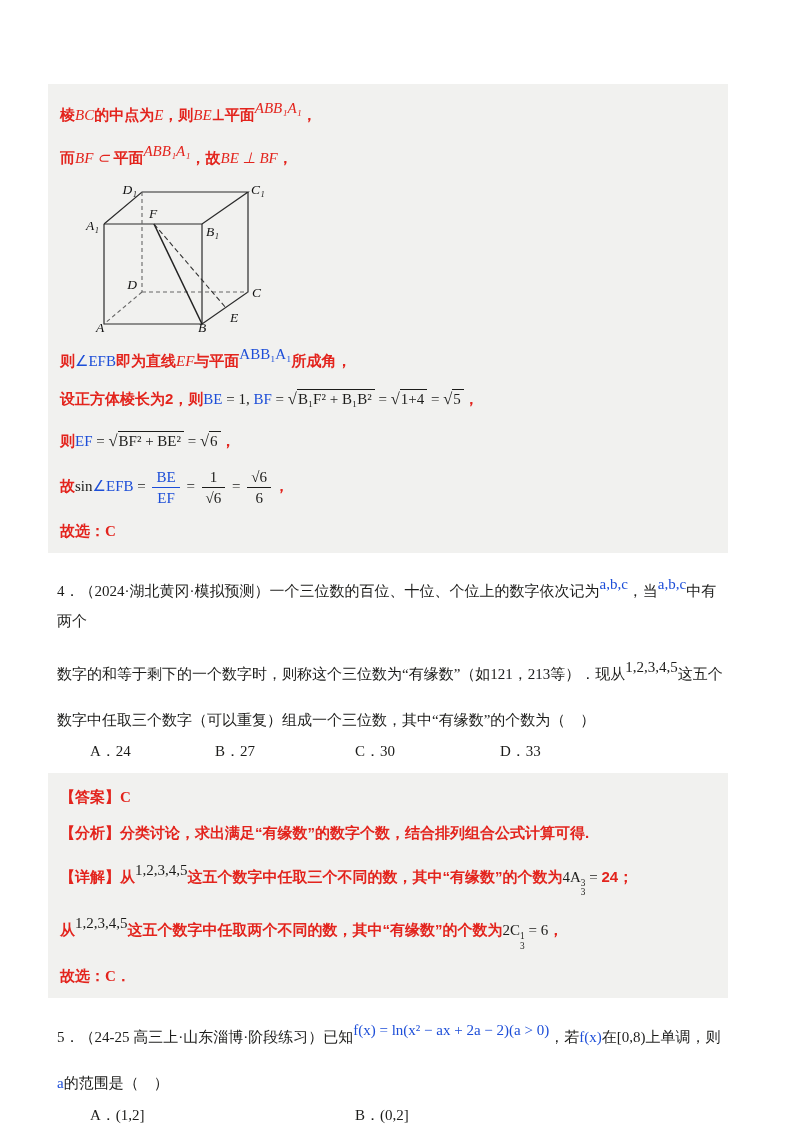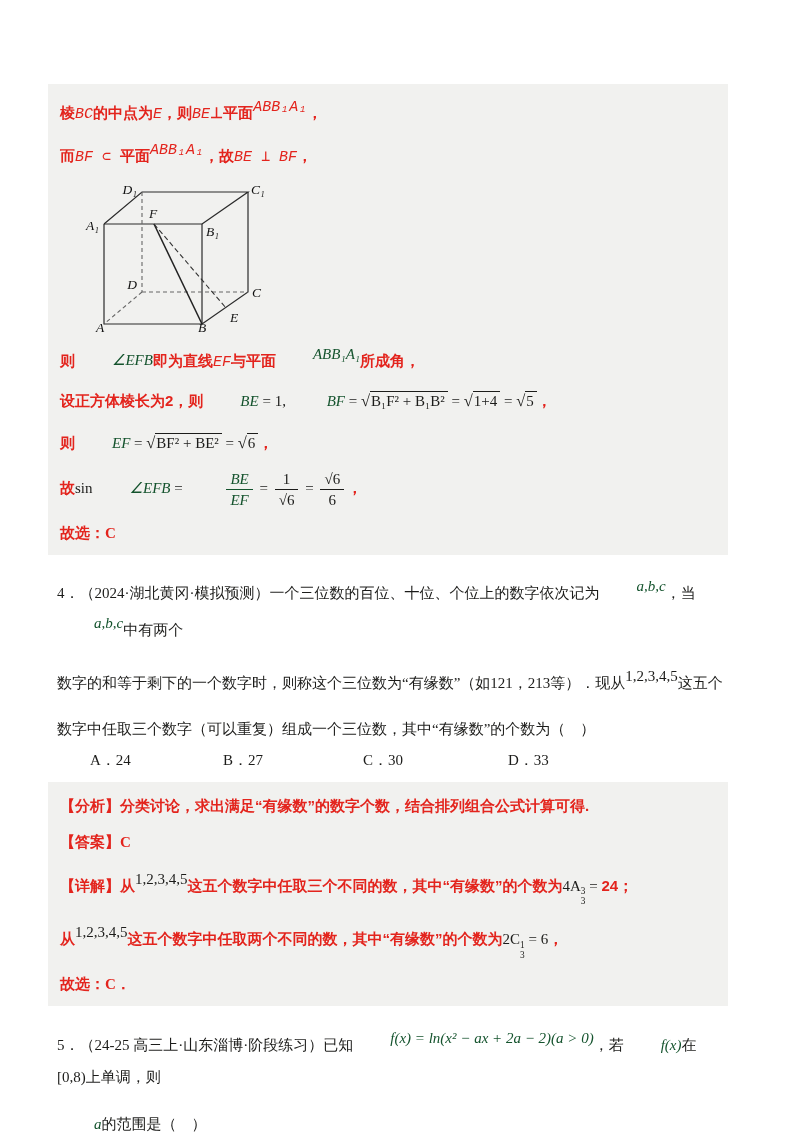--- a/index.html
+++ b/index.html
@@ -26,41 +26,41 @@
   .frac-line{line-height:46px;margin:2px 0 8px;}
   
   .q-block{
     margin-left:57px;
     width:668px;
     background:#ffffff;
   }
   .q-block .qline{line-height:30px;margin-top:16px;}
   
   .rc{color:#e3241d;font-weight:700;font-family:"Liberation Sans",sans-serif;}
-  .rm{color:#e3241d;font-style:italic;font-family:Liberation Mono, monospace;text-align:center;}
+  .rm{color:#e3241d;font-style:italic;font-family:Liberation Serif, serif;text-align:center;}
   .rp{color:#e3241d;font-family:"Liberation Serif",serif;}
-  .km{color:#14532d;font-style:italic;font-family:"Liberation Serif",serif;padding-left:37px;}
+  .km{color:#1d4ed8;font-family:"Liberation Serif",serif;}
   .kn{color:#1c1c1a;font-style:normal;font-family:"Liberation Serif",serif;}
   .kt{color:#1c1c1a;font-family:"Liberation Serif",serif;}
   .bold{font-weight:700;}
   .raised{vertical-align:0.45em;}
   
   .sqrt{white-space:nowrap;margin-top:36px;}
   .sqrt .rad{font-style:normal;font-size:1.1em;}
   .sqrt .ov{border-top:1px solid currentColor;padding:1px 3px 0 1px;}
   
   .frac{display:inline-block;text-align:center;vertical-align:middle;line-height:1.2;margin:0 3px;}
   .frac .fn{display:block;padding:0 4px 1px;}
   .frac .fd{display:block;border-top:1px solid currentColor;padding:1px 4px 0;}
   
   .ss{display:inline-flex;flex-direction:column;font-size:0.62em;line-height:1.05;vertical-align:-0.45em;text-align:left;font-style:normal;}
   
   .opts-row{display:flex;padding-left:33px;line-height:28px;margin-top:2px;}
   .opts-row .o1{width:125px;}
-  .opts-row .o2{width:140px;margin-left:8px;}
+  .opts-row .o2{width:140px;}
   .opts-row .o3{width:145px;}
   .opts-grid{display:grid;grid-template-columns:265px auto;padding-left:33px;line-height:30px;row-gap:2px;margin-top:2px;}
   
   .cube-fig{margin:6px 0 6px 20px;}
   .cube-fig svg text{font-family:"Liberation Serif",serif;font-style:italic;font-size:13.5px;fill:#111111;}
   
   .mt-q4{margin-top:6px;}
   .mt-a4{margin-top:8px;}
   .mt-q5{margin-top:10px;}
   .top-gap{height:84px;}
@@ -119,22 +119,22 @@
     <div class="qline"><span class="kt">数字中任取三个数字（可以重复）组成一个三位数，其中“有缘数”的个数为（　）</span></div>
     <div class="opts-row">
       <span class="o1"><span>A．</span><span>24</span></span>
       <span class="o2"><span>B．</span><span>27</span></span>
       <span class="o3"><span>C．</span><span>30</span></span>
       <span class="o4"><span>D．</span><span>33</span></span>
     </div>
   </section>
 
   <section class="sol-block mt-a4">
+    <div class="line"><span class="rc">【答案】</span><span class="rp bold">C</span></div>
     <div class="line"><span class="rc">【分析】分类讨论，求出满足“有缘数”的数字个数，结合排列组合公式计算可得.</span></div>
-    <div class="line"><span class="rc">【答案】</span><span class="rp bold">C</span></div>
     <div class="line" style="line-height:26px;"><span class="rc">【详解】从</span><span class="kn raised">1,2,3,4,5</span><span class="rc">这五个数字中任取三个不同的数，其中“有缘数”的个数为</span><span class="kn">4A</span><span class="kn ss">
           <span>3</span>
           <span>3</span>
         </span><span class="kn"> = </span><span class="rc">24；</span></div>
     <div class="line" style="line-height:26px;"><span class="rc">从</span><span class="kn raised">1,2,3,4,5</span><span class="rc">这五个数字中任取两个不同的数，其中“有缘数”的个数为</span><span class="kn">2C</span><span class="kn ss">
           <span>1</span>
           <span>3</span>
         </span><span class="kn"> = 6</span><span class="rc">，</span></div>
     <div class="line"><span class="rc">故选：</span><span class="rp bold">C．</span></div>
   </section>

